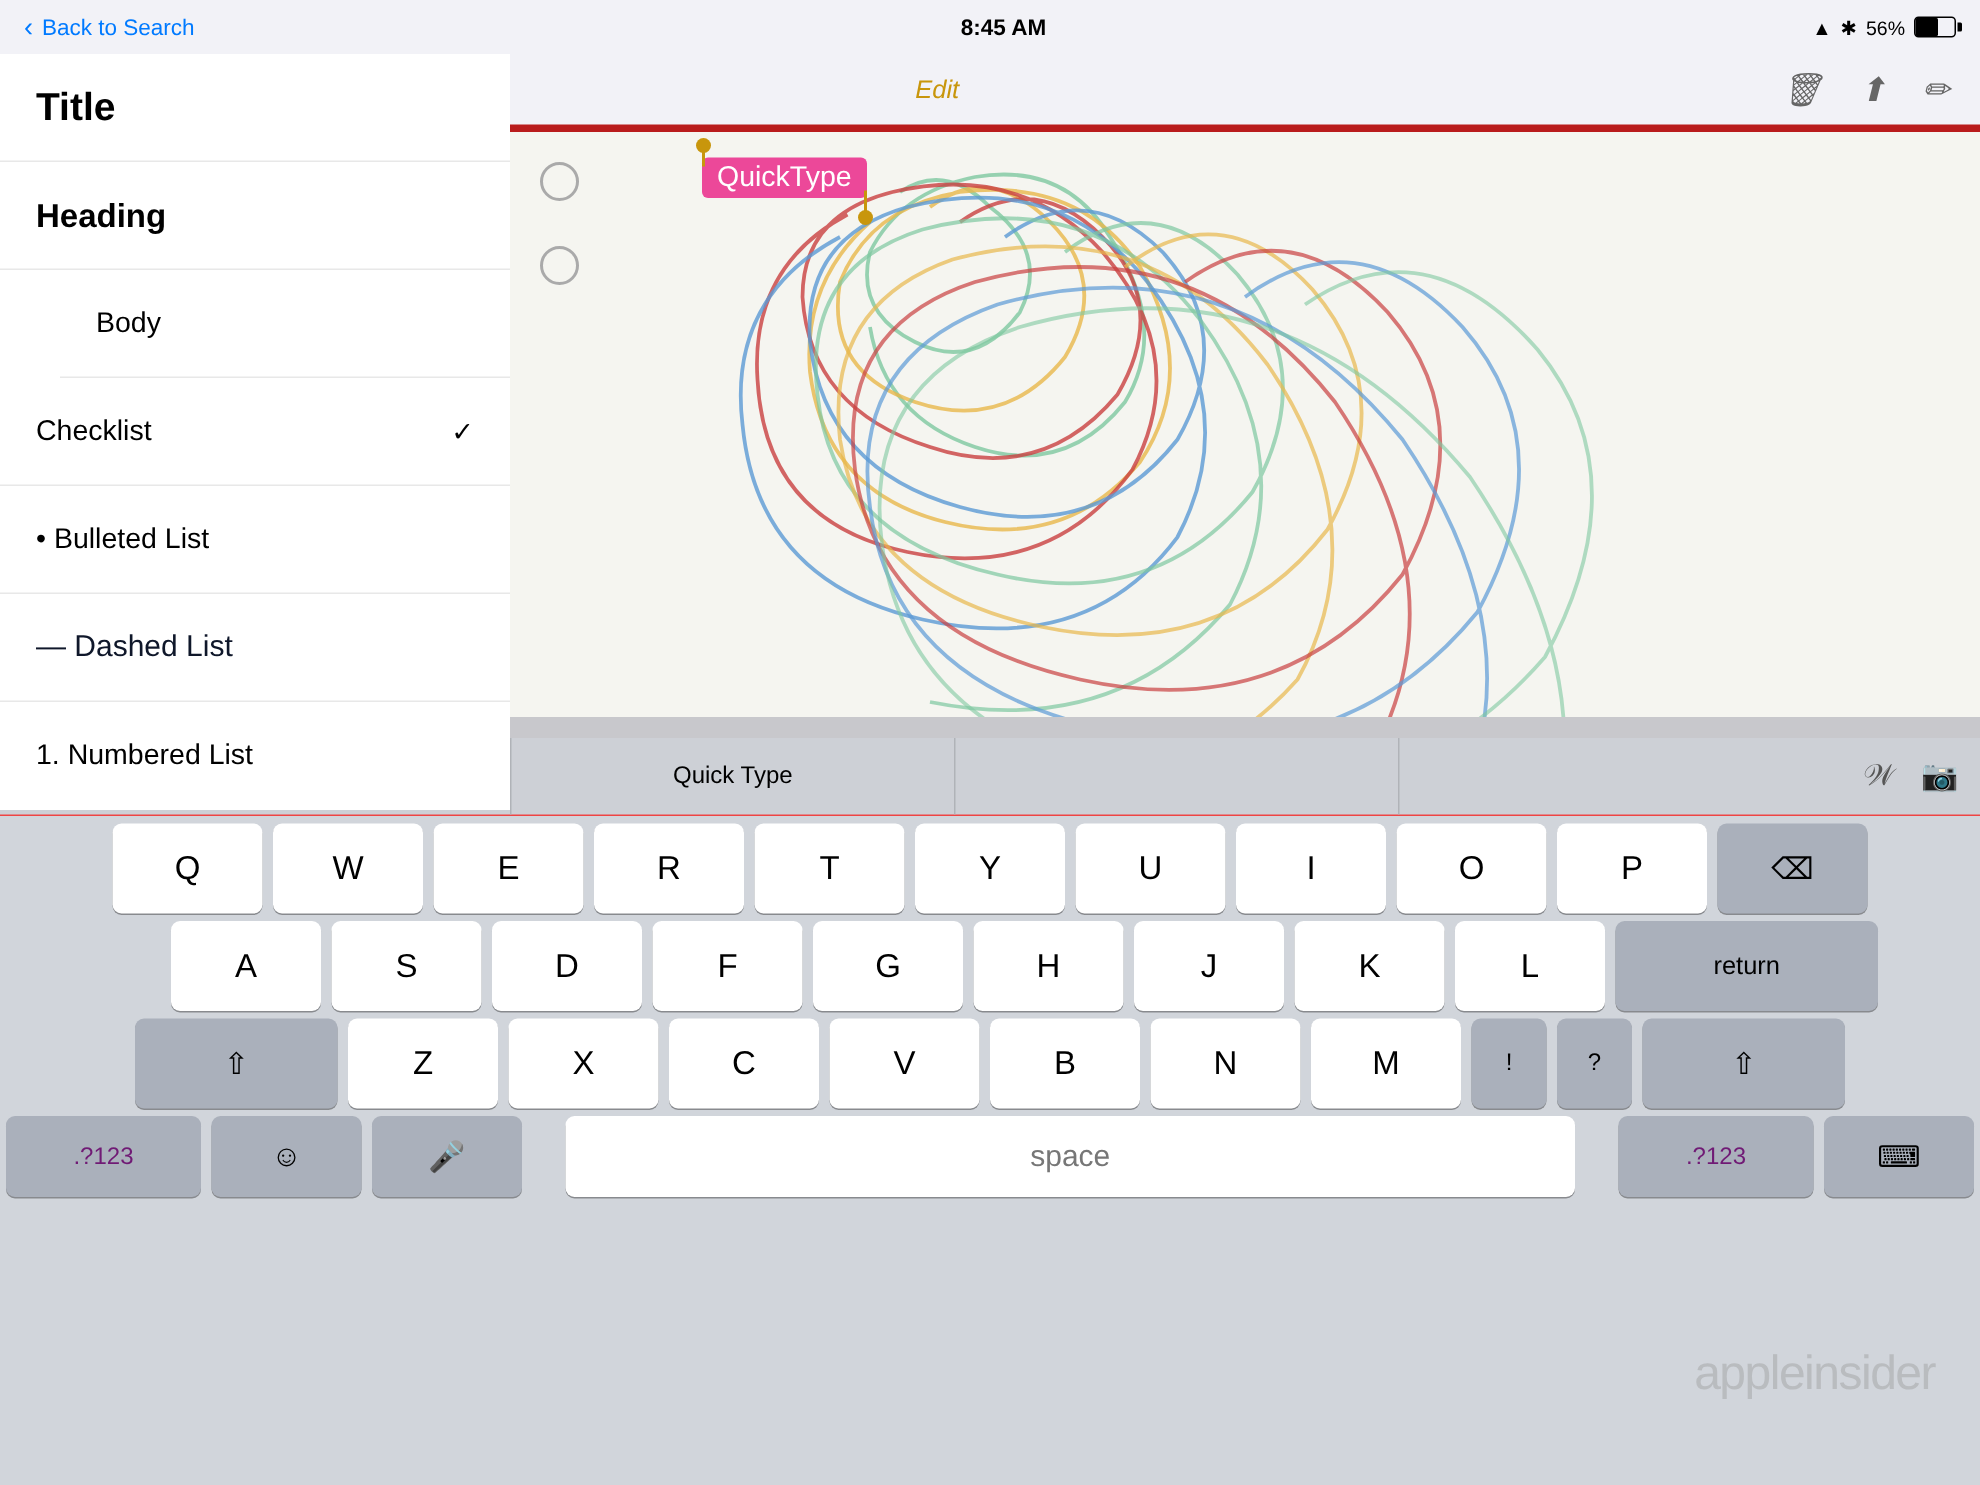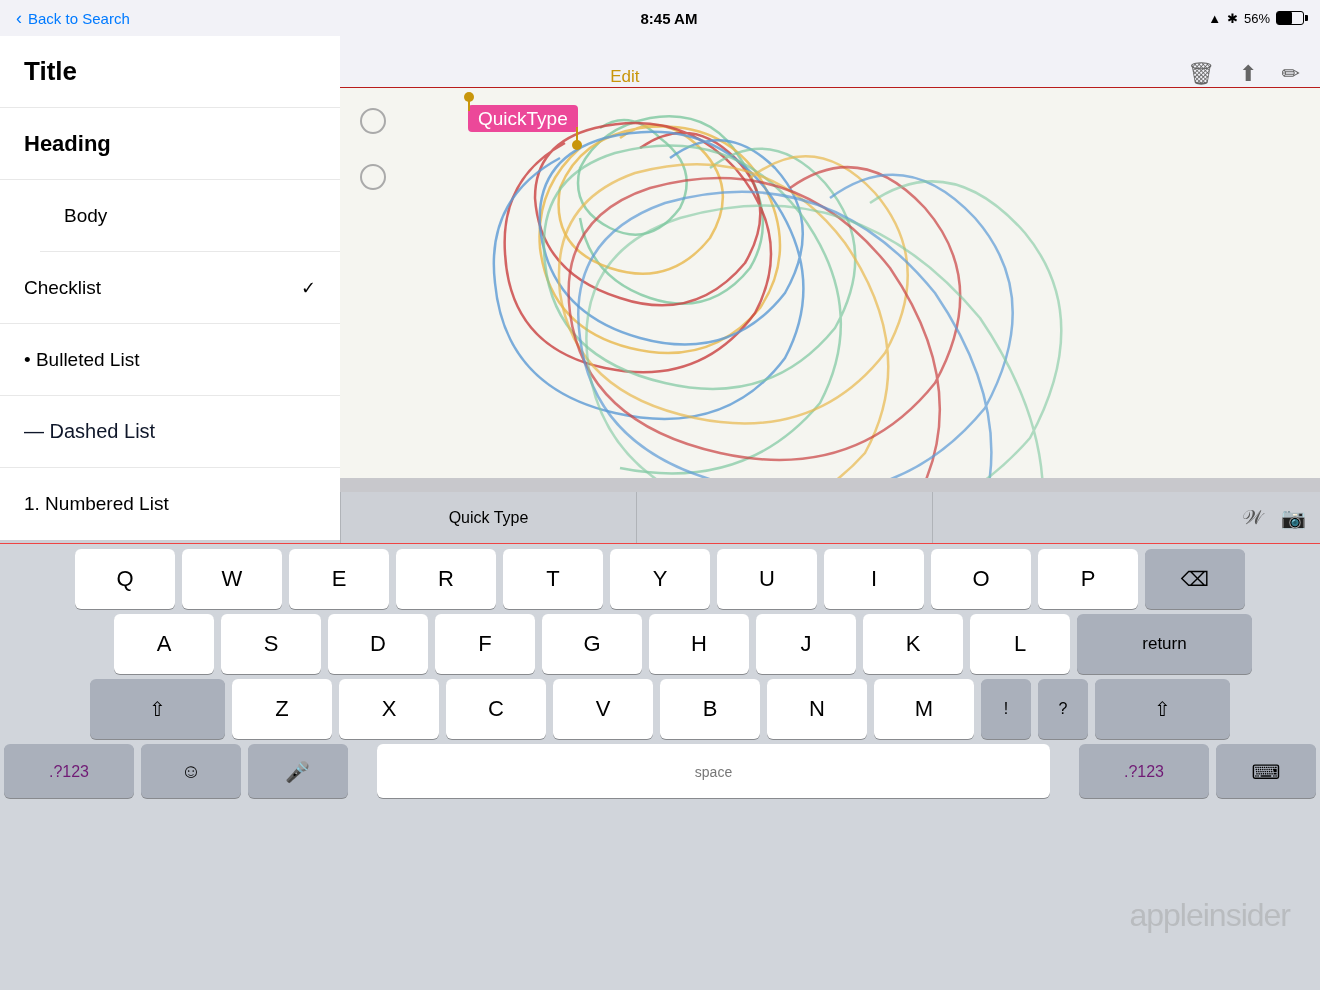--- a/index.html
+++ b/index.html
@@ -32,26 +32,27 @@
     .battery-icon { width: 28px; height: 14px; border: 1.5px solid #000; border-radius: 3px; position: relative; display: inline-block; }
     .battery-icon::after { content: ''; position: absolute; right: -5px; top: 3px; width: 3px; height: 6px; background: #000; border-radius: 0 1px 1px 0; }
     .battery-fill { height: 100%; width: 56%; background: #000; border-radius: 1px; }
 
     
     .notes-toolbar {
       position: absolute;
       top: 36px; left: 0; right: 0;
       height: 52px;
       background: #f2f2f7;
-      border-bottom: 1px solid #b91c1c;
-      display: flex;
-      align-items: flex-end;
+      border-bottom: 5px solid #b91c1c;
+      display: flex;
+      align-items: center;
       justify-content: space-between;
       padding: 0 20px;
       z-index: 100;
+      font-style: italic;
     }
     .toolbar-left { display: flex; align-items: center; gap: 8px; }
     .pencil-icon { color: #c8960c; font-size: 22px; }
     .toolbar-edit { color: #c8960c; font-size: 17px; }
     .toolbar-expand { color: #007aff; font-size: 20px; }
     .toolbar-right { display: flex; align-items: center; gap: 24px; }
     .toolbar-icon { font-size: 22px; color: #666; }
 
     
     .note-area {
@@ -192,21 +193,21 @@
     .row4 .key-gray-sm { 
       background: #aab0bb; border-radius: 6px; 
       display: flex; align-items: center; justify-content: center;
       font-size: 16px; color: #701a75; cursor: pointer;
       box-shadow: 0 1px 0 rgba(0,0,0,0.35);
       width: 130px; height: 54px;
     }
     .row4 .key-space { 
       background: white; border-radius: 6px;
       display: flex; align-items: center; justify-content: center;
-      font-size: 14px; color: #777; cursor: pointer;
+      font-size: 20px; color: #777; cursor: pointer;
       box-shadow: 0 1px 0 rgba(0,0,0,0.35);
       flex: 1; height: 54px; margin: 0 22px;
     }
     .row4 .key-emoji {
       background: #aab0bb; border-radius: 6px;
       display: flex; align-items: center; justify-content: center;
       font-size: 20px; color: #000; cursor: pointer;
       box-shadow: 0 1px 0 rgba(0,0,0,0.35);
       width: 100px; height: 54px;
     }

